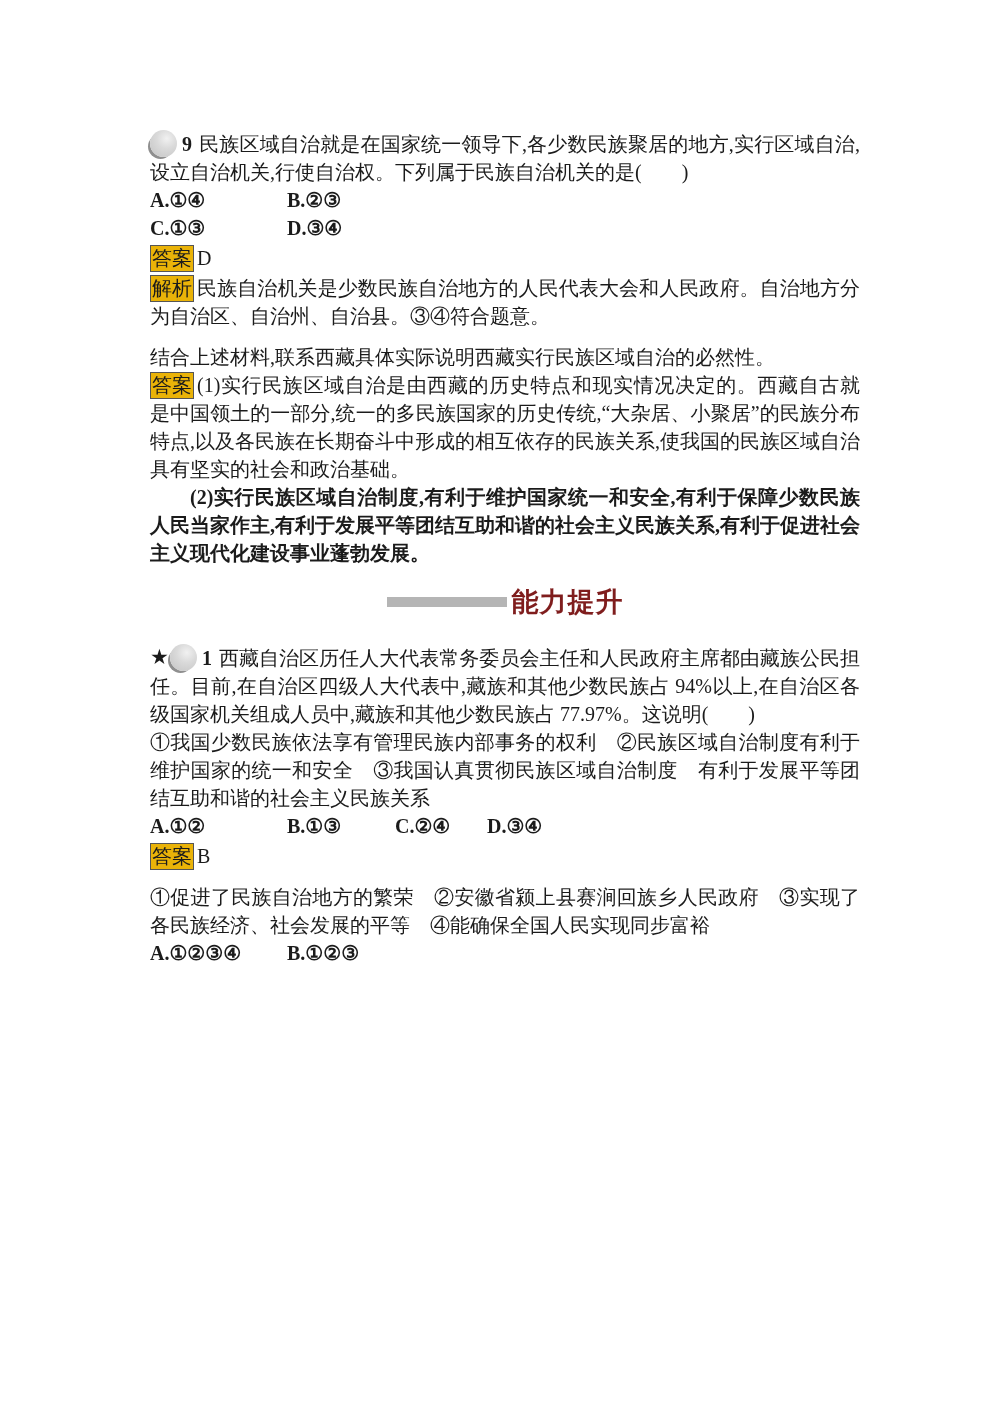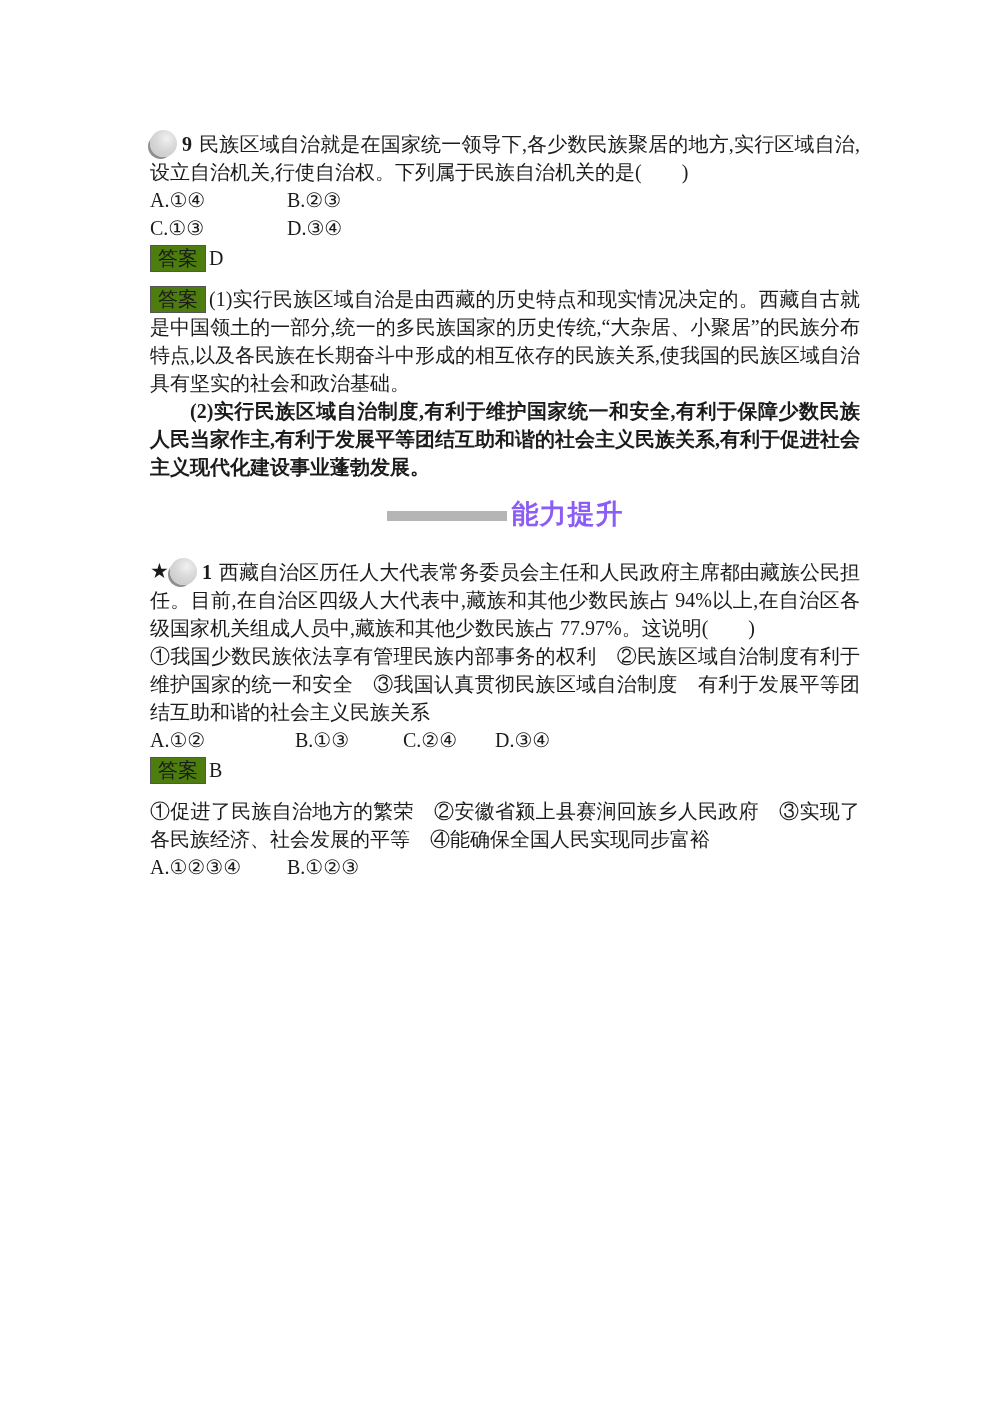--- a/index.html
+++ b/index.html
@@ -33,54 +33,54 @@
   .star {
     font-family: "DejaVu Sans", sans-serif;
     font-size: 21px;
     vertical-align: 1px;
     margin-right: 1px;
   }
 
   .qnum { font-weight: bold; }
   .qnum.gap { margin-right: 7px; }
 
-  .opt { display: inline-block; }
+  .opt { display: inline-block; font-weight: bold; }
   .opt-w137 { width: 137px; }
-  .opt-w108 { width: 108px; margin-left: 8px; }
+  .opt-w108 { width: 108px; }
   .opt-w92  { width: 92px; }
 
   .label-box {
     display: inline-block;
     border: 1.5px solid #555555;
-    background: #4d7c0f;
-    padding: 0 7px;
+    background: #eab308;
+    padding: 0 1px;
     line-height: 25px;
     margin-right: 3px;
   }
   .answer-line { margin: 2px 0; }
   .indent { text-indent: 2em; font-weight: bold; }
 
   .section-header {
     display: flex;
     align-items: center;
     justify-content: center;
     margin: 20px 0 26px 0;
   }
   .header-bar {
     width: 120px;
     height: 10px;
     background: #b5b5b5;
     margin-right: 5px;
   }
   .header-title {
-    font-family: Liberation Mono, monospace;
+    font-family: Liberation Sans, sans-serif;
     font-weight: bold;
     font-size: 27px;
     line-height: 30px;
-    color: #8b5cf6;
+    color: #7f1d1d;
     letter-spacing: 1px;
   }
 </style>
 </head>
 <body>
 
 <div class="page">
 
   <section class="question">
     <p class="para stem">
@@ -88,23 +88,27 @@
     </p>
     <p class="para">
       <span class="opt opt-w137">A.①④</span><span class="opt">B.②③</span>
     </p>
     <p class="para">
       <span class="opt opt-w137">C.①③</span><span class="opt">D.③④</span>
     </p>
     <p class="para answer-line">
       <span class="label-box">答案</span><span>D</span>
     </p>
+    <p class="para">
+      <span class="label-box">解析</span><span>民族自治机关是少数民族自治地方的人民代表大会和人民政府。自治地方分为自治区、自治州、自治县。③④符合题意。</span>
+    </p>
   </section>
 
   <section class="question">
+    <p class="para">结合上述材料,联系西藏具体实际说明西藏实行民族区域自治的必然性。</p>
     <p class="para">
       <span class="label-box">答案</span><span>(1)实行民族区域自治是由西藏的历史特点和现实情况决定的。西藏自古就是中国领土的一部分,统一的多民族国家的历史传统,“大杂居、小聚居”的民族分布特点,以及各民族在长期奋斗中形成的相互依存的民族关系,使我国的民族区域自治具有坚实的社会和政治基础。</span>
     </p>
     <p class="para indent">(2)实行民族区域自治制度,有利于维护国家统一和安全,有利于保障少数民族人民当家作主,有利于发展平等团结互助和谐的社会主义民族关系,有利于促进社会主义现代化建设事业蓬勃发展。</p>
   </section>
 
   <div class="section-header">
     <span class="header-bar"></span>
     <span class="header-title">能力提升</span>
   </div>

